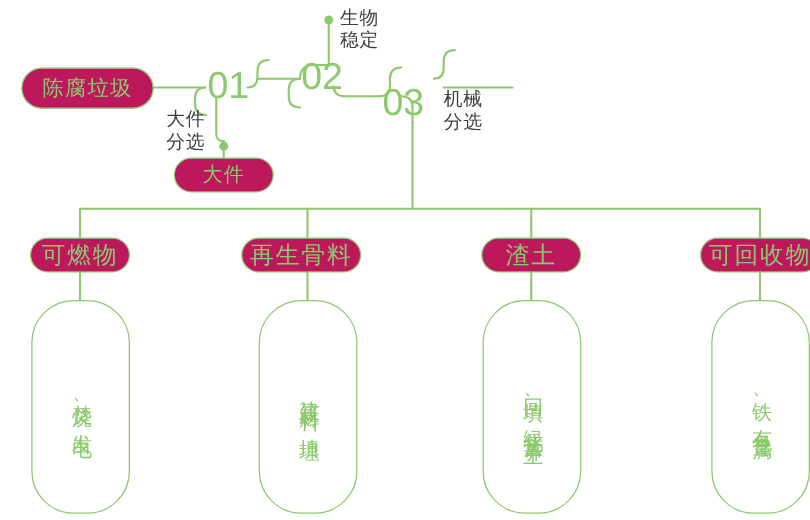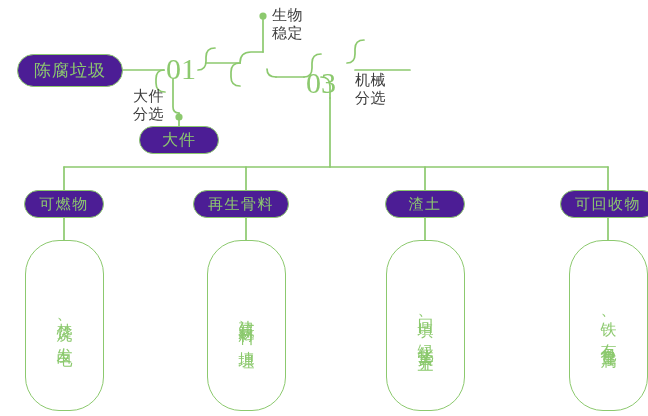--- a/index.html
+++ b/index.html
@@ -29,21 +29,21 @@
     height: 416px;
     pointer-events: none;
   }
 
   
   .pill {
     position: absolute;
     box-sizing: border-box;
     border: 1.6px solid #8cc96e;
     border-radius: 999px;
-    background: #4c1d95;
+    background: #be185d;
     color: #8cc96e;
     display: flex;
     align-items: center;
     justify-content: center;
     letter-spacing: 1px;
     white-space: nowrap;
   }
   .pill-source {
     left: 17px;
     top: 54px;
@@ -53,31 +53,31 @@
   }
   .pill-bulky {
     left: 139px;
     top: 126px;
     width: 80px;
     height: 28px;
     font-size: 16px;
   }
   .pill-cat {
     height: 28px;
-    font-size: 15px;
+    font-size: 19px;
     letter-spacing: 1.5px;
   }
 
   
   .stage-num {
     position: absolute;
     color: #8cc96e;
     font-size: 30px;
     letter-spacing: 0px;
-    font-family: Liberation Serif, serif;
+    font-family: Liberation Sans, sans-serif;
     font-weight: 300;
     text-align: center;
   }
 
   
   .side-label {
     position: absolute;
     color: #3d3d3d;
     font-size: 15px;
     line-height: 18px;
@@ -157,20 +157,21 @@
       <path d="M608,218 L608,240"></path>
     </g>
 
     <circle cx="263" cy="16" r="3.6" fill="#8cc96e"></circle>
     <circle cx="179" cy="117" r="3.6" fill="#8cc96e"></circle>
   </svg>
 
   <div class="pill pill-source">陈腐垃圾</div>
 
   <div class="stage-num" style="left:166px; top:52px;">01</div>
+  <div class="stage-num" style="left:241px; top:45px;">02</div>
   <div class="stage-num" style="left:306px; top:45px;margin-top:21px;">03</div>
 
   <div class="side-label" style="left:133px; top:87px;">大件
 分选</div>
   <div class="side-label" style="left:272px; top:6px;">生物
 稳定</div>
   <div class="side-label" style="left:355px; top:71px;">机械
 分选</div>
 
   <div class="pill pill-bulky">大件</div>

